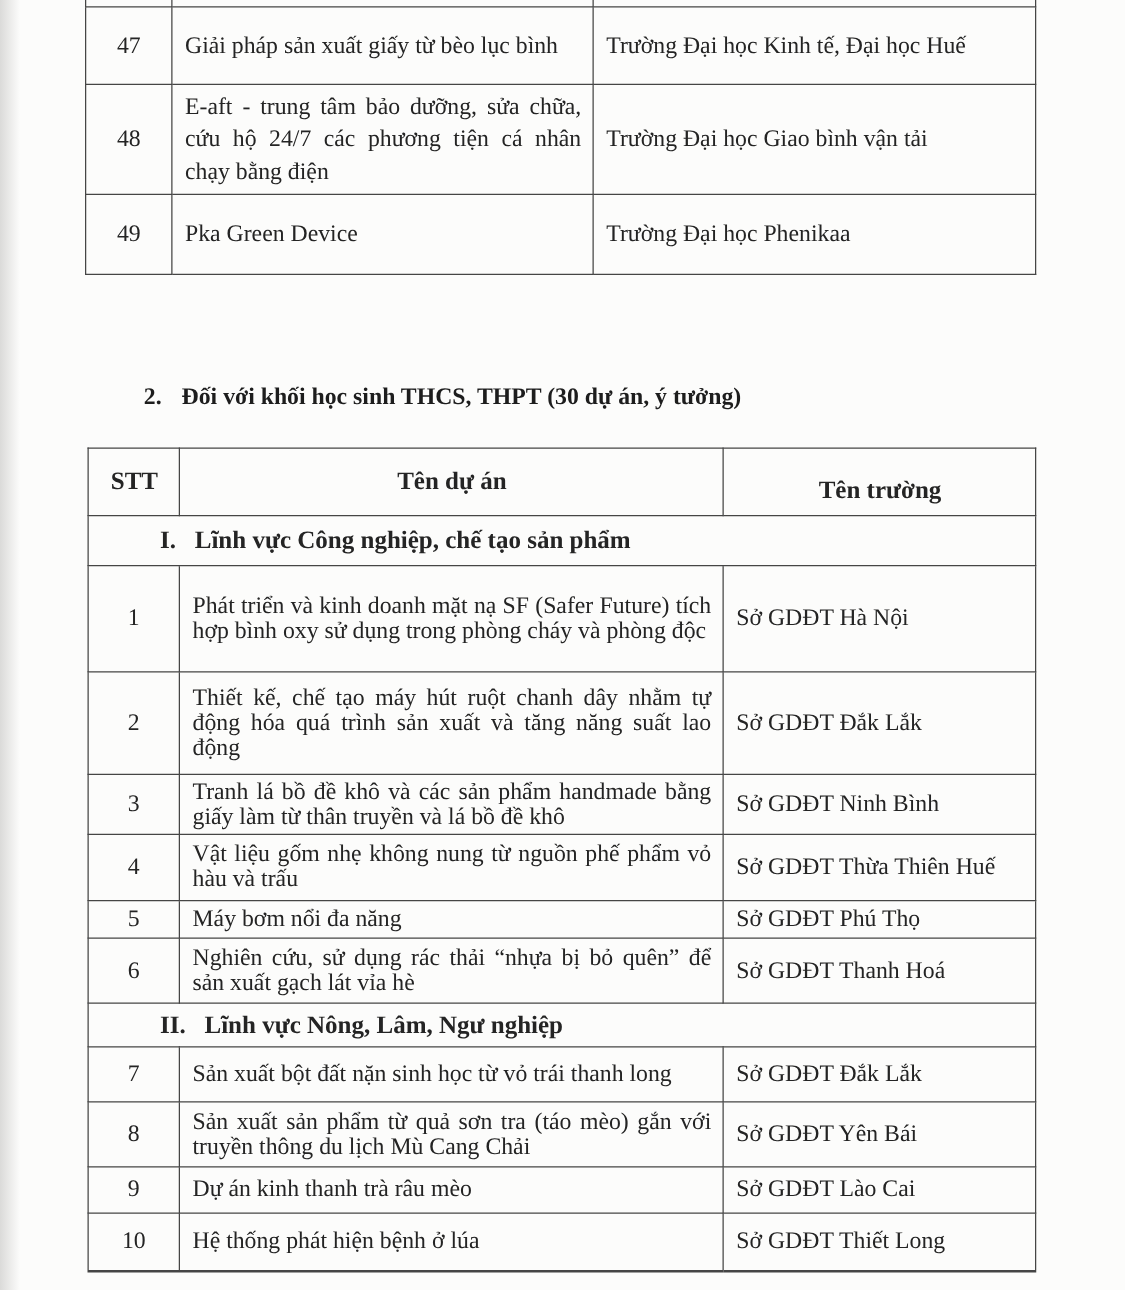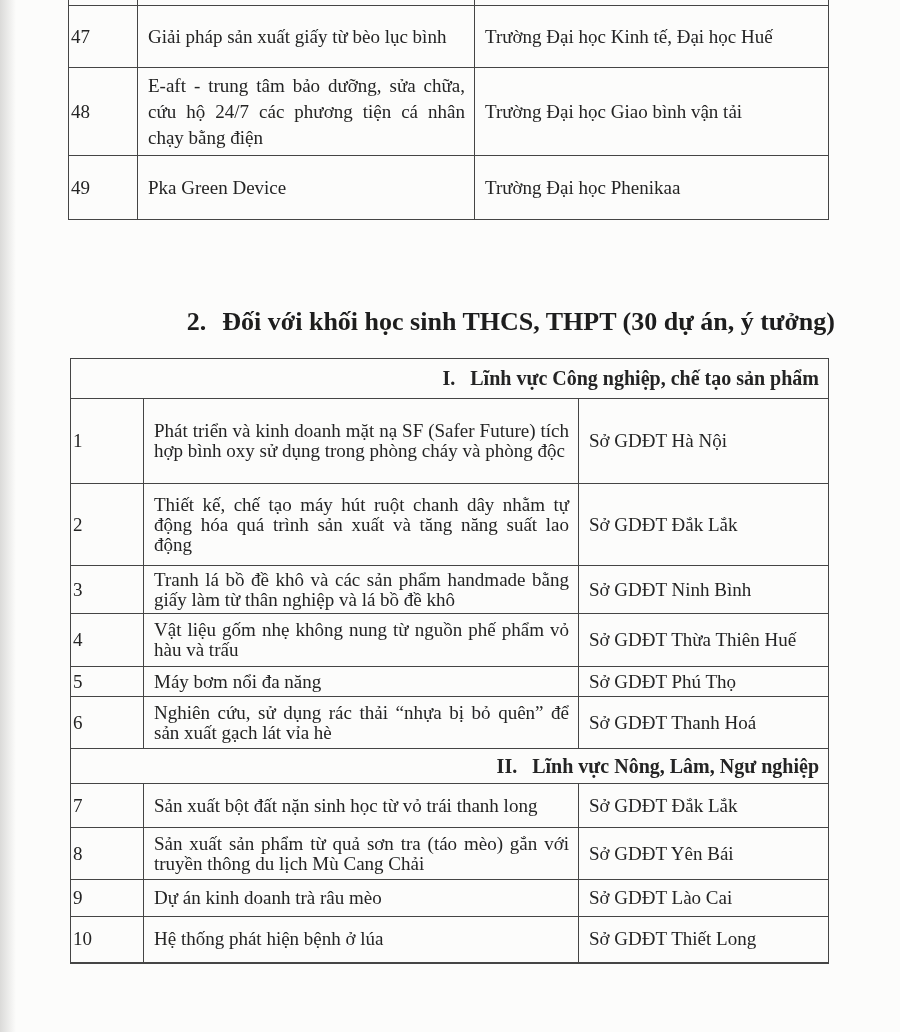--- a/index.html
+++ b/index.html
@@ -22,47 +22,47 @@
   table{
     position:absolute;border-collapse:collapse;table-layout:fixed;
     font-size:19px;color:#242424;
   }
   td,th{
     border:1.6px solid #454545;
     padding:2px 9px 2px 10px;
     vertical-align:middle;
     overflow:hidden;
   }
-  .stt{padding:2px 2px;margin-left:20px;}
+  .stt{text-align:center;padding:2px 2px;margin-left:20px;}
   .proj{line-height:20px;}
   .just{text-align:justify;text-align-last:left;}
   .school{line-height:24px;}
 
   
   .t1{left:68px;top:0;width:760px;}
   .t1 .proj{line-height:26px;}
   .t1 tr.cut td{border-top:none;height:5px;padding:0;}
   .t1 tr.r47{height:62px;}
   .t1 tr.r48{height:88px;}
   .t1 tr.r49{height:64px;padding-left:16px;}
   .t1 tr.r50{height:66px;}
 
   
   .heading2{
     position:absolute;left:115px;top:307px;width:720px;
-    font-size:26px;font-weight:bold;color:#1d1d1d;white-space:nowrap;text-align:right;
+    font-size:19px;font-weight:bold;color:#1d1d1d;white-space:nowrap;
   }
   .heading2 .hnum{display:inline-block;margin-right:16px;}
 
   
   .t2{left:70px;top:358px;width:758px;}
   .t2 tr.hdr{height:54px;}
   .t2 tr.hdr th{font-size:20px;text-align:center;font-weight:bold;}
   .t2 tr.hdr th.th-school{vertical-align:bottom;padding-bottom:8px;}
-  .t2 tr.sec{height:40px;text-align:right;}
+  .t2 tr.sec{height:40px;}
   .t2 tr.sec td{font-weight:bold;font-size:20px;padding-left:57px;}
   .t2 tr.sec .snum{display:inline-block;margin-right:15px;}
   .t2 tr.r1{height:85px;}
   .t2 tr.r2{height:82px;}
   .t2 tr.r3{height:48px;}
   .t2 tr.r4{height:53px;}
   .t2 tr.r5{height:30px;}
   .t2 tr.r6{height:52px;}
   .t2 tr.secII{height:35px;}
   .t2 tr.r7{height:44px;}
@@ -110,38 +110,43 @@
     <span class="hnum">2.</span><span>Đối với khối học sinh THCS, THPT (30 dự án, ý tưởng)</span>
   </div>
 
   <table class="t2">
     <colgroup>
         <col style="width:73px">
         <col style="width:435px">
         <col style="width:250px">
       </colgroup>
     <tbody>
+        <tr class="hdr">
+      <th>STT</th>
+      <th>Tên dự án</th>
+      <th class="th-school">Tên trường</th>
+    </tr>
     <tr class="sec">
       <td colspan="3">
         <span class="snum">I.</span><span>Lĩnh vực Công nghiệp, chế tạo sản phẩm</span>
       </td>
     </tr>
     <tr class="r1">
       <td class="stt">1</td>
       <td class="proj just">Phát triển và kinh doanh mặt nạ SF (Safer Future) tích hợp bình oxy sử dụng trong phòng cháy và phòng độc</td>
       <td class="school">Sở GDĐT Hà Nội</td>
     </tr>
     <tr class="r2">
       <td class="stt">2</td>
       <td class="proj just">Thiết kế, chế tạo máy hút ruột chanh dây nhằm tự động hóa quá trình sản xuất và tăng năng suất lao động</td>
       <td class="school">Sở GDĐT Đắk Lắk</td>
     </tr>
     <tr class="r3">
       <td class="stt">3</td>
-      <td class="proj just">Tranh lá bồ đề khô và các sản phẩm handmade bằng giấy làm từ thân nghiệp và lá bồ đề khô</td>
+      <td class="proj just">Tranh lá bồ đề khô và các sản phẩm handmade bằng giấy làm từ thân truyền và lá bồ đề khô</td>
       <td class="school">Sở GDĐT Ninh Bình</td>
     </tr>
     <tr class="r4">
       <td class="stt">4</td>
       <td class="proj just">Vật liệu gốm nhẹ không nung từ nguồn phế phẩm vỏ hàu và trấu</td>
       <td class="school">Sở GDĐT Thừa Thiên Huế</td>
     </tr>
     <tr class="r5">
       <td class="stt">5</td>
       <td class="proj">Máy bơm nổi đa năng</td>
@@ -162,21 +167,21 @@
       <td class="proj">Sản xuất bột đất nặn sinh học từ vỏ trái thanh long</td>
       <td class="school">Sở GDĐT Đắk Lắk</td>
     </tr>
     <tr class="r8">
       <td class="stt">8</td>
       <td class="proj just">Sản xuất sản phẩm từ quả sơn tra (táo mèo) gắn với truyền thông du lịch Mù Cang Chải</td>
       <td class="school">Sở GDĐT Yên Bái</td>
     </tr>
     <tr class="r9">
       <td class="stt">9</td>
-      <td class="proj">Dự án kinh doanh trà râu mèo</td>
+      <td class="proj">Dự án kinh thanh trà râu mèo</td>
       <td class="school">Sở GDĐT Lào Cai</td>
     </tr>
     <tr class="r10">
       <td class="stt">10</td>
       <td class="proj">Hệ thống phát hiện bệnh ở lúa</td>
       <td class="school">Sở GDĐT Thiết Long</td>
     </tr>
   </tbody>
     </table>
 

